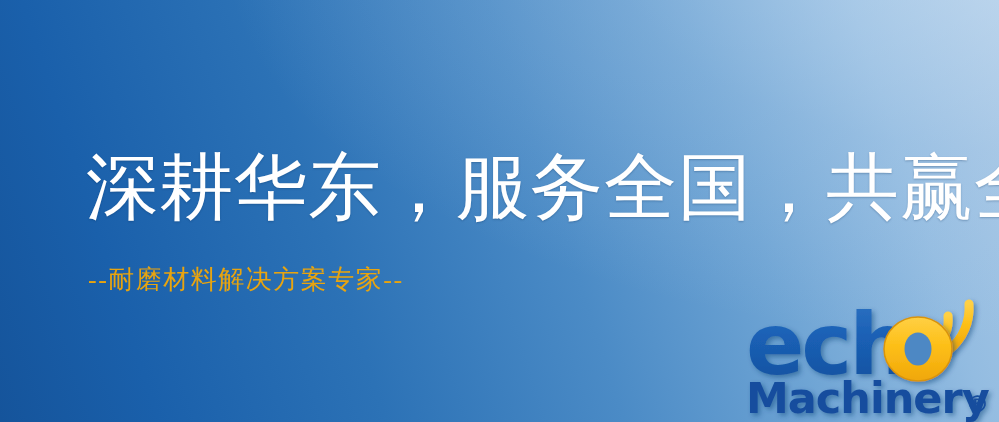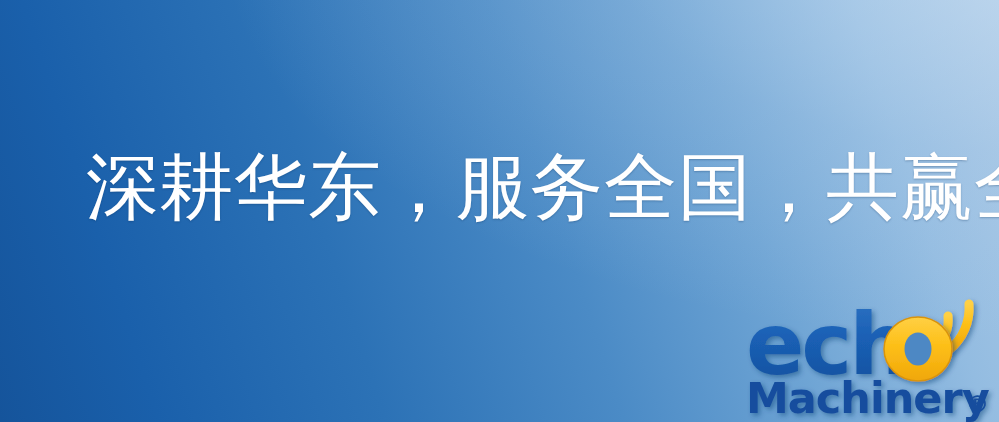--- a/index.html
+++ b/index.html
@@ -77,20 +77,21 @@
     height: 130px;
   }
 </style>
 </head>
 <body>
 
 <div id="banner">
 
   <div class="headline">深耕华东，服务全国，共赢全球</div>
 
+  <div class="subtitle">--耐磨材料解决方案专家--</div>
 
   <div class="logo">
     <svg viewBox="0 0 258 130" xmlns="http://www.w3.org/2000/svg" aria-hidden="true">
       <defs>
         <linearGradient id="blueGrad" x1="0" y1="0" x2="0" y2="1">
           <stop offset="0%" stop-color="#2E74C4"></stop>
           <stop offset="45%" stop-color="#1A5FB4"></stop>
           <stop offset="100%" stop-color="#15509C"></stop>
         </linearGradient>
         <linearGradient id="goldGrad" x1="0" y1="0" x2="0" y2="1">

